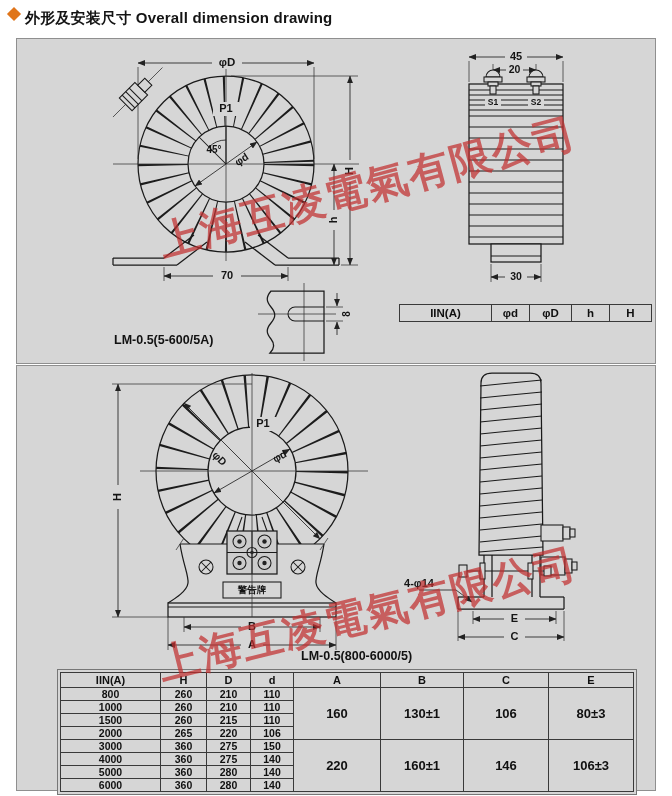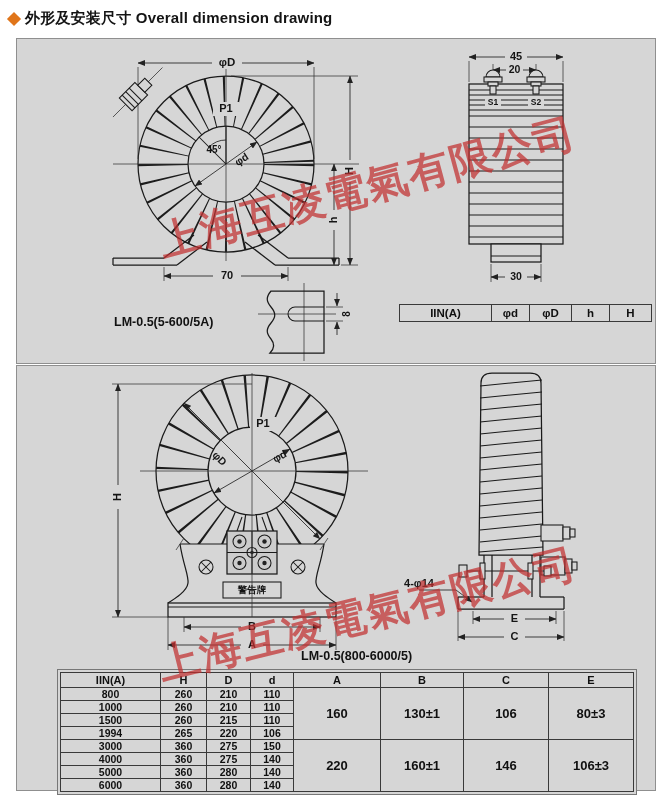--- a/index.html
+++ b/index.html
@@ -1,18 +1,18 @@
 <!DOCTYPE html>
 <html><head>
 <meta charset="utf-8">
 <style>
   html,body{margin:0;padding:0;background:#fff;}
   .page{position:relative;width:672px;height:796px;background:#ffffff;overflow:hidden;
         font-family:"Liberation Sans","DejaVu Sans",sans-serif;}
-  .title-row{position:absolute;left:9px;top:9px;display:flex;align-items:center;gap:6px;}
+  .title-row{position:absolute;left:9px;top:9px;display:flex;gap:6px;}
   .diamond{width:10px;height:10px;background:#e0751a;transform:rotate(45deg);flex:none;}
   .title{font-size:15px;font-weight:bold;color:#141414;letter-spacing:.2px;white-space:nowrap;}
   .panel{position:absolute;left:16px;width:640px;background:#d6d6d6;border:1px solid #8f8f8f;box-sizing:border-box;}
   .panel1{top:38px;height:326px;}
   .panel2{top:365px;height:426px;}
   svg{position:absolute;overflow:visible;}
   svg text{font-family:"Liberation Sans","DejaVu Sans",sans-serif;font-weight:bold;fill:#141414;
            text-anchor:middle;dominant-baseline:middle;}
   .ol{stroke:#1a1a1a;stroke-width:1.25;fill:none;}
   .ol2{stroke:#1a1a1a;stroke-width:1.05;fill:none;}
@@ -213,21 +213,21 @@
 
       <g>
         <line class="thin" x1="35" y1="218" x2="35" y2="236"></line>
         <line class="thin" x1="85" y1="218" x2="85" y2="236"></line>
         <line class="diml" x1="35" y1="231" x2="49" y2="231" marker-start="url(#a2)"></line>
         <line class="diml" x1="71" y1="231" x2="85" y2="231" marker-end="url(#a2)"></line>
         <text x="60" y="231" font-size="10.5">30</text>
       </g>
     </svg>
 
-    <div class="model-label" style="left:97px;top:276px">LM-0.5(5-600/5A)</div>
+    <div class="model-label" style="left:97px;top:294px">LM-0.5(5-600/5A)</div>
 
     <table class="t1">
       <colgroup>
           <col style="width:92px">
           <col style="width:38px">
           <col style="width:42px">
           <col style="width:38px">
           <col style="width:42px">
         </colgroup>
       <tbody>
@@ -466,21 +466,21 @@
           <td>210</td>
           <td>110</td>
         </tr>
         <tr>
           <td>1500</td>
           <td>260</td>
           <td>215</td>
           <td>110</td>
         </tr>
         <tr>
-          <td>1994</td>
+          <td>2000</td>
           <td>265</td>
           <td>220</td>
           <td>106</td>
         </tr>
         <tr>
           <td>3000</td>
           <td>360</td>
           <td>275</td>
           <td>150</td>
           <td class="grp" rowspan="4">220</td>

